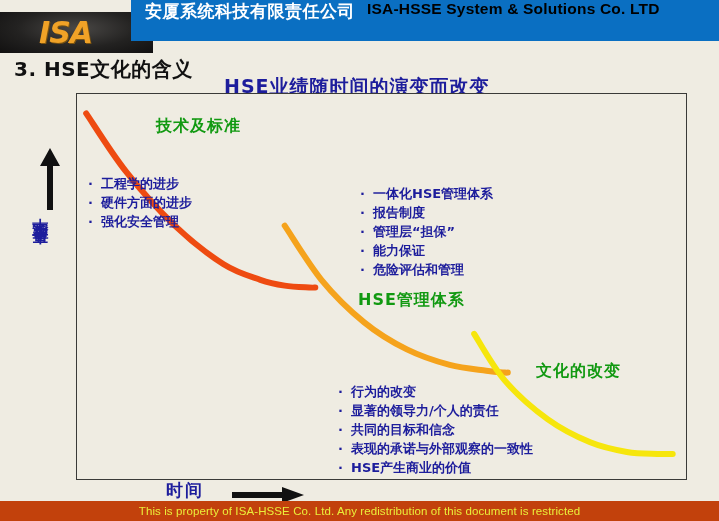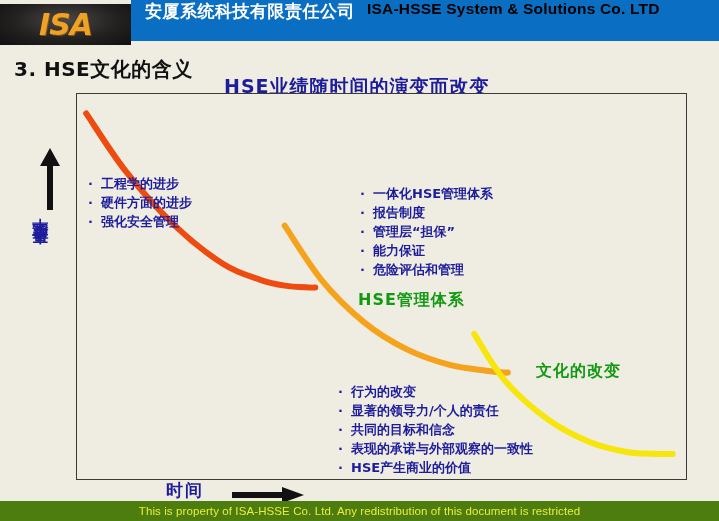--- a/index.html
+++ b/index.html
@@ -17,23 +17,24 @@
   }
 
   
   #header {
     position: absolute;
     left: 0; top: 0;
     width: 719px; height: 41px;
   }
   #logo-panel {
     position: absolute;
-    left: 0; top: 4px;
+    left: 0; top: 12px;
     width: 131px; height: 41px;
     background: radial-gradient(ellipse at 50% 40%, #4a4846 0%, #232221 55%, #111010 100%);
+    padding-left: 22px;
   }
   #logo-text {
     position: absolute;
     left: 0; top: 0;
     width: 131px; height: 41px;
     display: flex;
     align-items: center;
     justify-content: center;
     color: #f0a227;
     font-size: 30px;
@@ -173,21 +174,21 @@
   }
   #list-tech    { left: 88px;  top: 174px; }
   #list-system  { left: 360px; top: 184px; }
   #list-culture { left: 338px; top: 382px; }
 
   
   #footer {
     position: absolute;
     left: 0; bottom: 0;
     width: 719px; height: 20px;
-    background: #4d7c0f;
+    background: #c2410c;
     display: flex;
     align-items: center;
     justify-content: center;
   }
   #footer-text {
     color: #eaee3a;
     font-size: 11.5px;
     letter-spacing: 0.1px;
   }
 </style>
@@ -219,20 +220,21 @@
   <div id="plot-box">
     <svg id="curve-svg" viewBox="0 0 611 387" preserveAspectRatio="none">
       <g id="curves-group">
           <path d="M 9.2 19.4 C 15.8 29.0, 34.1 58.7, 48.9 77.4 C 63.6 96.1, 81.5 116.1, 97.8 131.6 C 114.1 147.1, 132.4 161.2, 146.6 170.3 C 160.9 179.3, 173.1 182.2, 183.3 185.8 C 193.5 189.3, 199.6 190.3, 207.7 191.6 C 215.9 192.9, 227.1 193.2, 232.2 193.5 C 237.3 193.8, 237.3 193.5, 238.3 193.5" fill="none" stroke="#ee4b11" stroke-width="6" stroke-linecap="round" stroke-linejoin="round"></path>
           <path d="M 207.7 131.6 C 213.9 140.6, 231.2 169.6, 244.4 185.8 C 257.6 201.9, 272.9 216.7, 287.2 228.3 C 301.4 239.9, 315.7 248.3, 329.9 255.4 C 344.2 262.5, 359.5 267.4, 372.7 270.9 C 385.9 274.4, 400.2 275.4, 409.4 276.7 C 418.5 278.0, 424.1 278.3, 427.7 278.6 C 431.3 279.0, 430.2 278.6, 430.8 278.6" fill="none" stroke="#f5a31c" stroke-width="6" stroke-linecap="round" stroke-linejoin="round"></path>
           <path d="M 397.2 239.9 C 402.2 247.7, 415.5 272.2, 427.7 286.4 C 439.9 300.6, 456.2 314.8, 470.5 325.1 C 484.7 335.4, 500.0 342.8, 513.2 348.3 C 526.5 353.8, 538.7 356.0, 549.9 358.0 C 561.1 359.9, 572.8 359.6, 580.4 359.9 C 588.1 360.2, 593.2 359.9, 595.7 359.9" fill="none" stroke="#f6e60c" stroke-width="6" stroke-linecap="round" stroke-linejoin="round"></path>
         </g>
     </svg>
   </div>
 
+  <div class="curve-label" id="label-tech">技术及标准</div>
   <div class="curve-label" id="label-mgmt">HSE管理体系</div>
   <div class="curve-label" id="label-culture">文化的改变</div>
 
   <div class="bullet-list" id="list-tech">
       <span class="bl-row"><span class="bl-dot">·</span><span>工程学的进步</span></span>
       <span class="bl-row"><span class="bl-dot">·</span><span>硬件方面的进步</span></span>
       <span class="bl-row"><span class="bl-dot">·</span><span>强化安全管理</span></span>
     </div>
   <div class="bullet-list" id="list-system">
       <span class="bl-row"><span class="bl-dot">·</span><span>一体化HSE管理体系</span></span>

